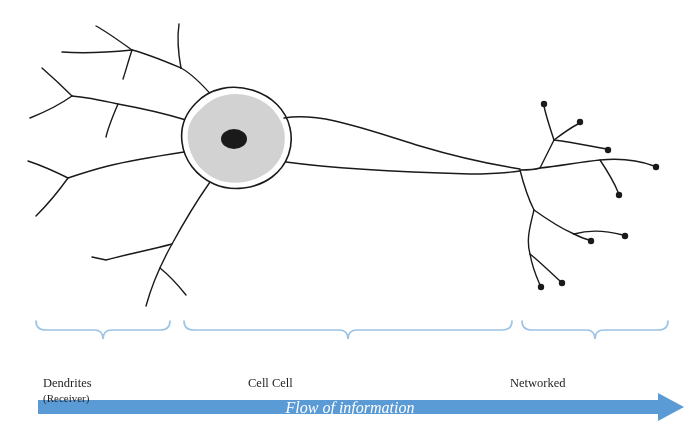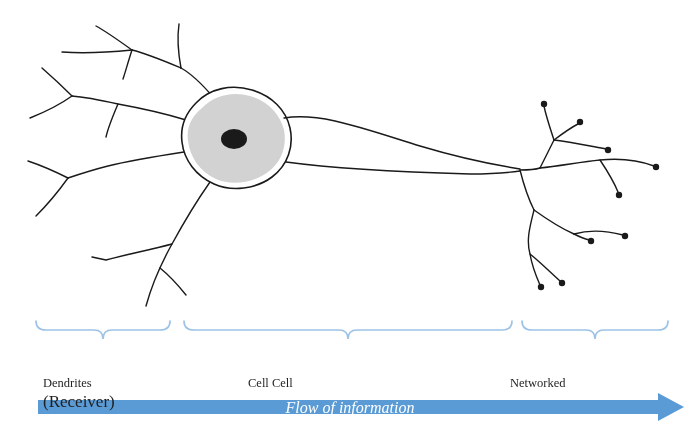--- a/index.html
+++ b/index.html
@@ -17,21 +17,21 @@
   .cell-inner{fill:var(--cell-fill);stroke:none;}
   .nucleus{fill:var(--ink);}
   .bouton{fill:var(--ink);}
   .brace{stroke:var(--brace);stroke-width:1.7;fill:none;stroke-linecap:round;}
   .flow-arrow-shape{fill:var(--arrow);}
   .label{
     position:absolute;text-align:left;color:var(--label-text);
     font-size:12px;line-height:1.3;margin-top:23px;
   }
   .label .title{font-size:12.5px;}
-  .label .sub{font-size:17px;}
+  .label .sub{font-size:11px;}
   .arrow-label{
     position:absolute;left:38px;top:400px;width:624px;height:15px;
     text-align:center;color:var(--arrow-text);font-size:16px;font-style:italic;
     line-height:15px;
   }
 </style>
 </head>
 <body>
 
 <div class="stage">

